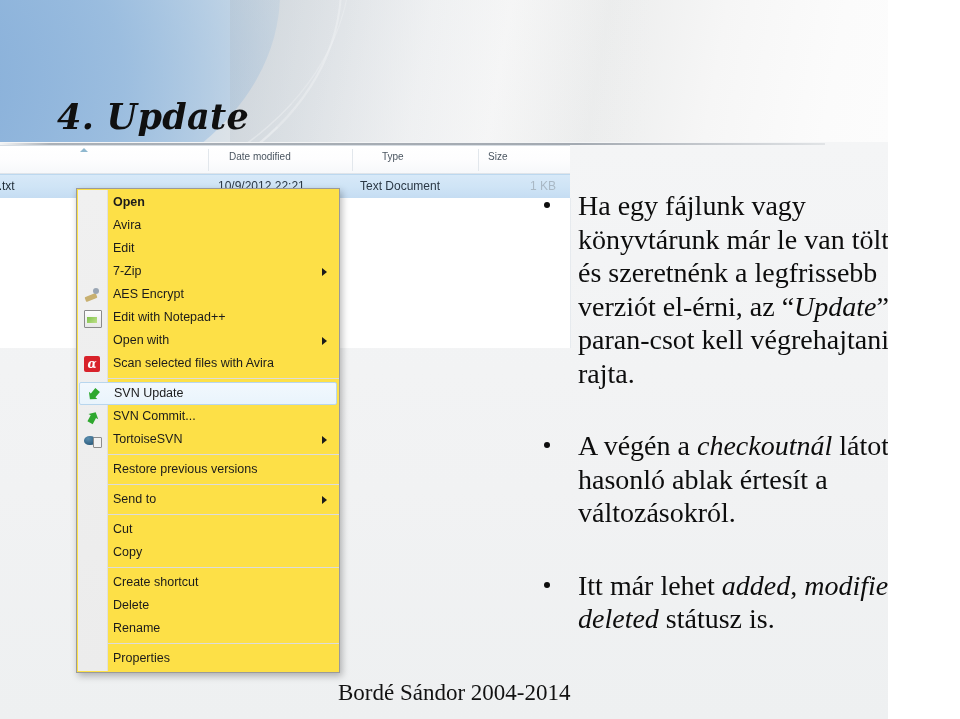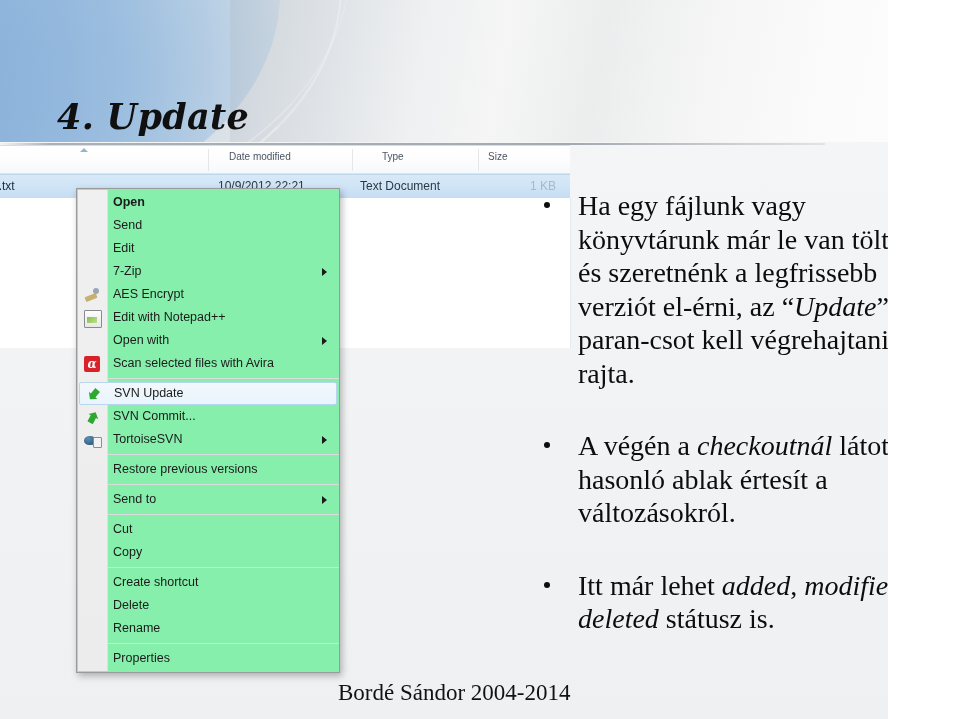--- a/index.html
+++ b/index.html
@@ -181,21 +181,21 @@
     background: #ffffff;
     border-right: 1px solid #e6eaee;
   }
 
   
   #context-menu {
     position: absolute;
     left: 76px;
     top: 188px;
     width: 264px;
-    background: #86efac;
+    background: #fde047;
     border: 1px solid #9a9a9a;
     box-shadow: 2px 3px 7px rgba(0,0,0,0.28);
     font-family: "Liberation Sans", sans-serif;
     padding: 2px 0 2px 0;
     box-sizing: border-box;
   }
   #menu-gutter {
     position: absolute;
     left: 1px; top: 1px;
     width: 29px;
@@ -390,21 +390,21 @@
     <div id="explorer-body"></div>
   </div>
 
   <div id="context-menu">
     <div id="menu-gutter"></div>
 
     <div class="menu-item bold">
       <span>Open</span>
     </div>
     <div class="menu-item">
-      <span>Send</span>
+      <span>Avira</span>
     </div>
     <div class="menu-item">
       <span>Edit</span>
     </div>
     <div class="menu-item">
       <span>7-Zip</span>
       <span class="submenu-arrow"></span>
     </div>
     <div class="menu-item">
       <span class="mi-icon ic-aes"></span>

